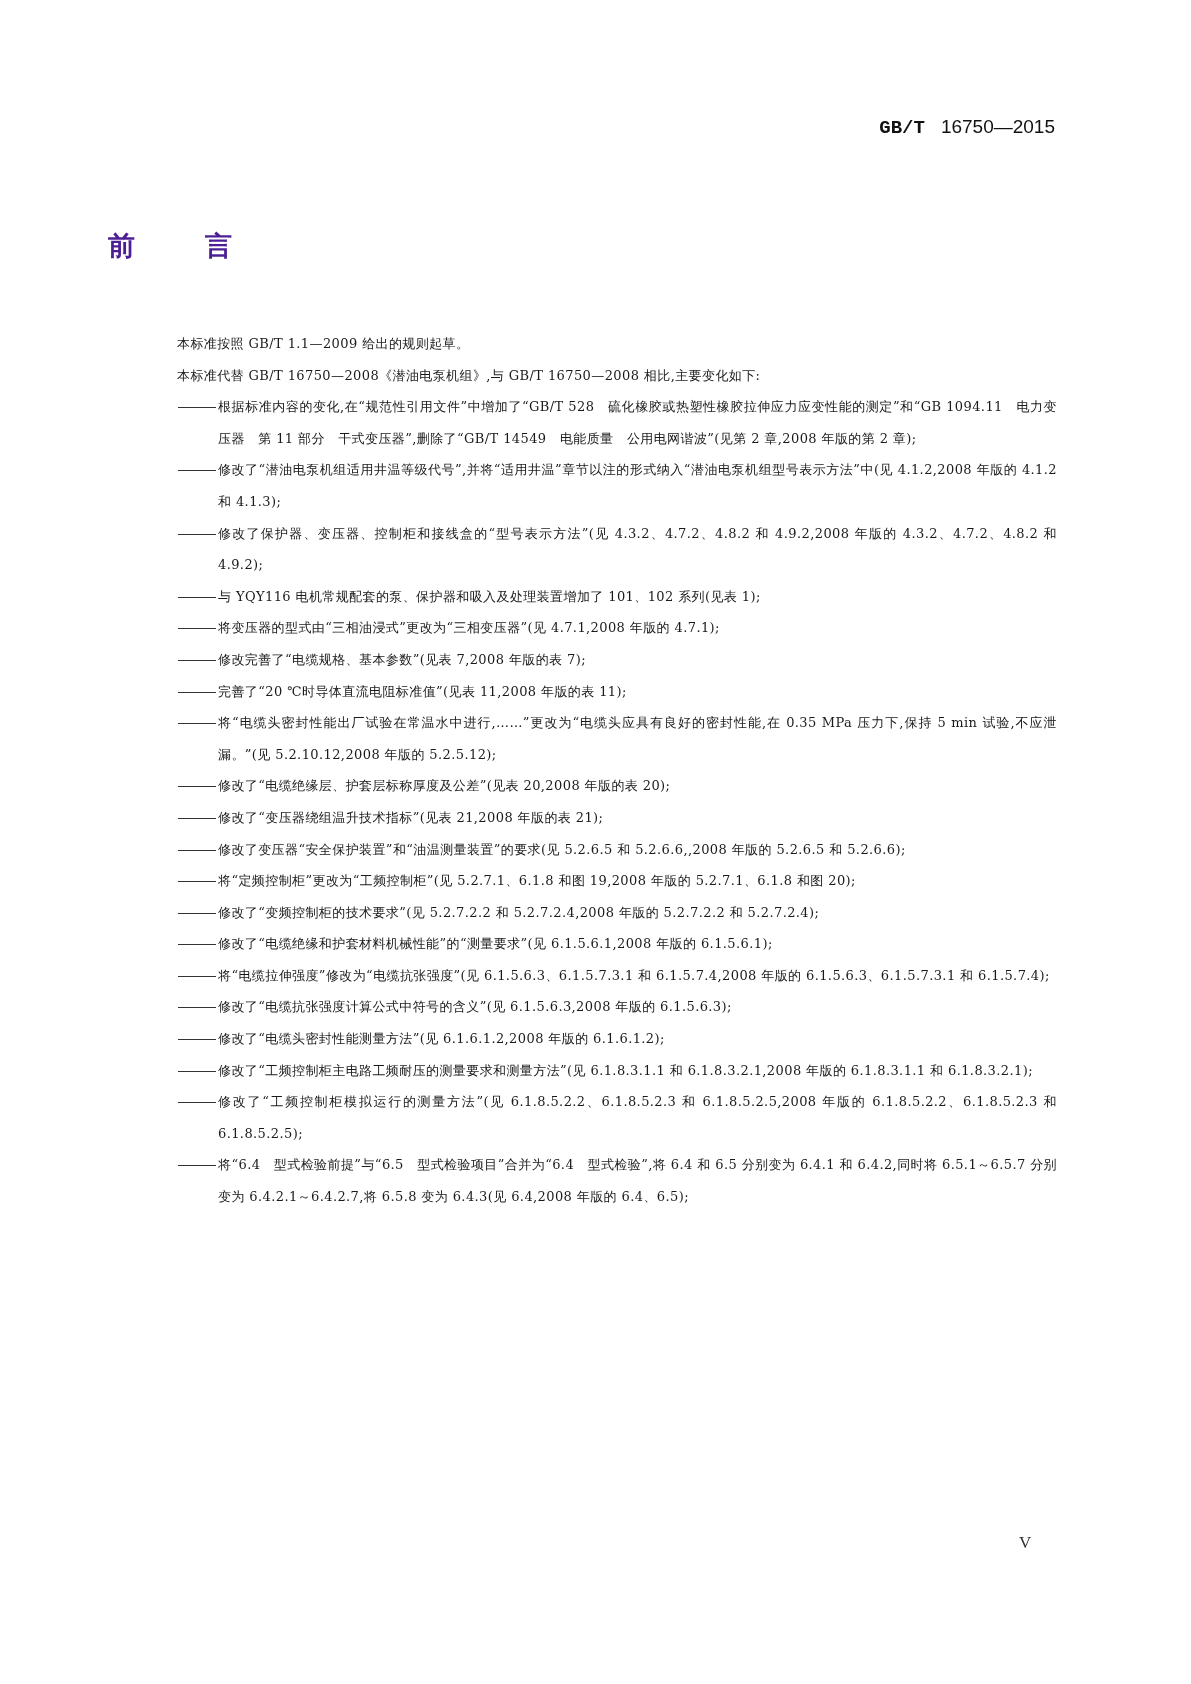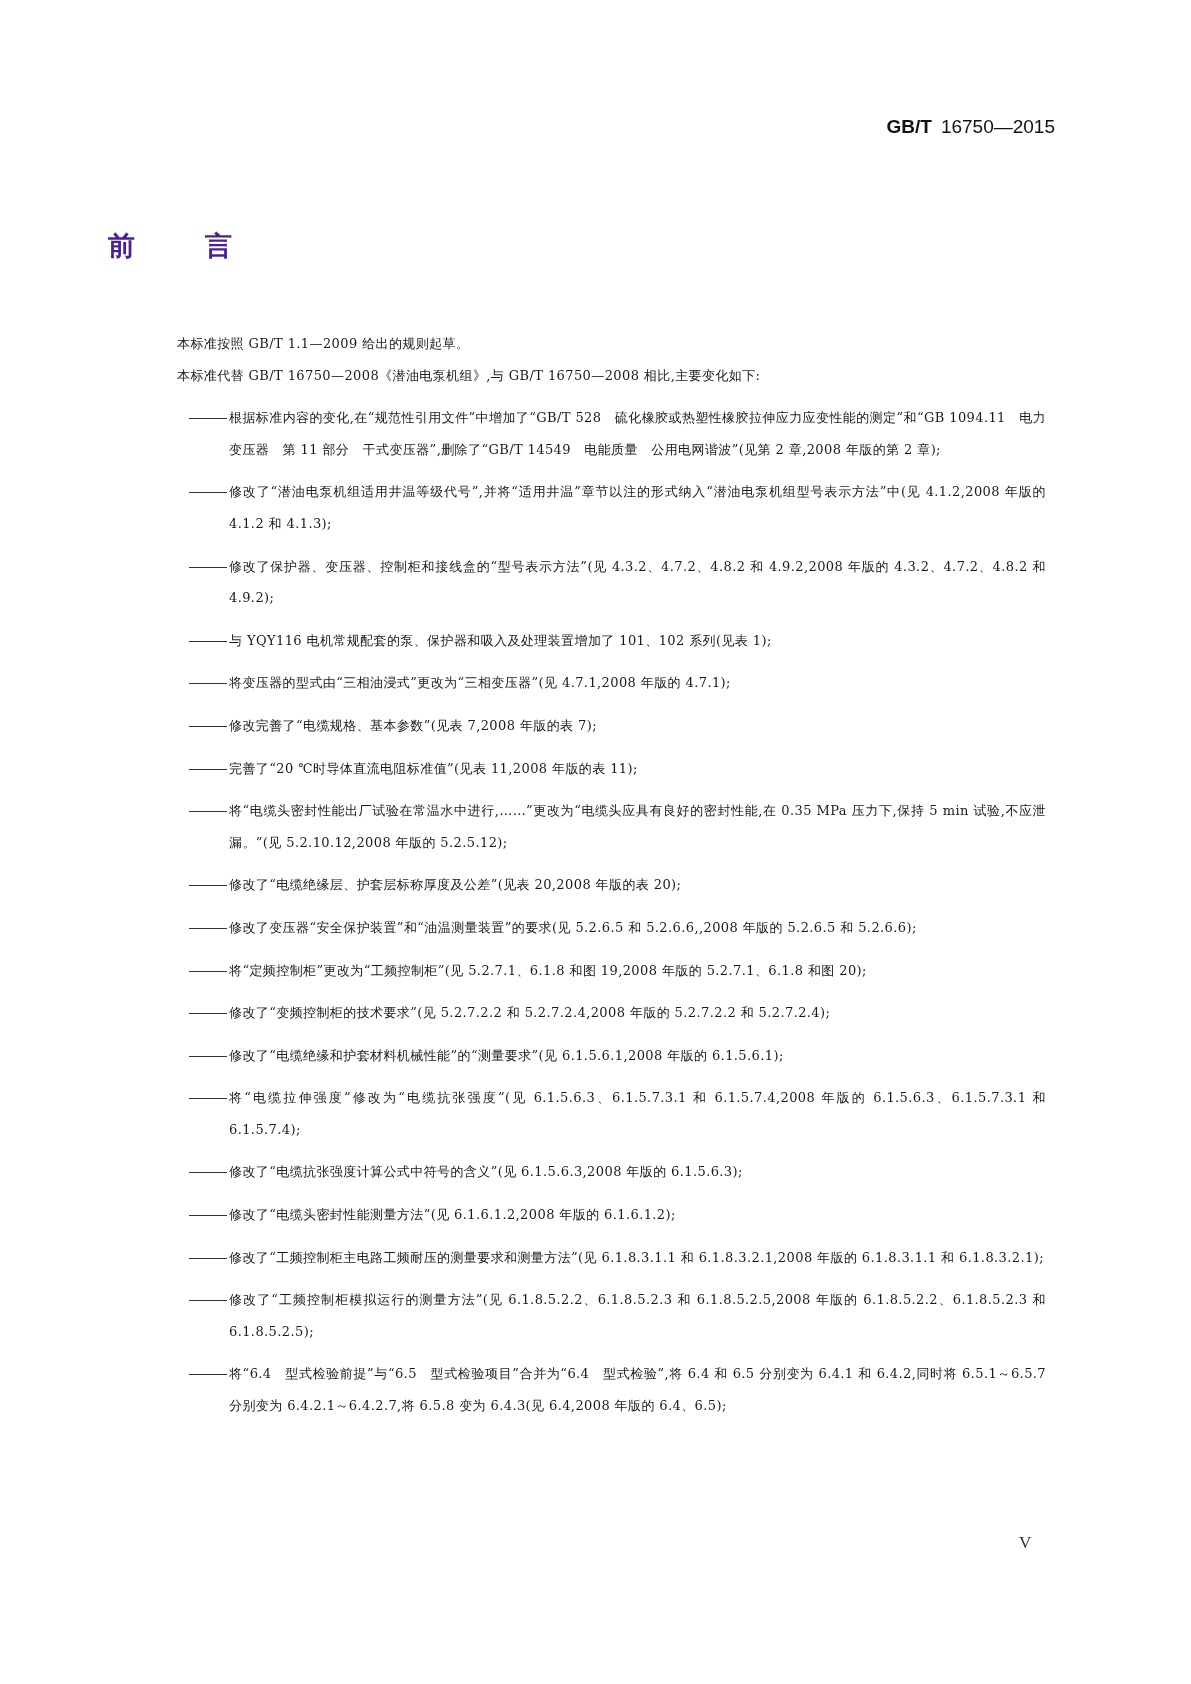--- a/index.html
+++ b/index.html
@@ -18,23 +18,23 @@
     .std-header {
       position: absolute;
       top: 116px;
       right: 136px;
       font-family: "Liberation Sans", "DejaVu Sans", sans-serif;
       font-size: 19px;
       color: #111;
       white-space: nowrap;
     }
     .std-header .gb {
-      font-family: Liberation Sans, sans-serif;
+      font-family: Liberation Mono, monospace;
       font-weight: bold;
-      margin-right: 9px;
+      margin-right: 16px;
     }
     .title {
       position: absolute;
       top: 228px;
       left: 0;
       width: 1191px;
       text-align: left;
       font-family: "DejaVu Sans", sans-serif;
       font-weight: bold;
       font-size: 27px;
@@ -52,21 +52,21 @@
       line-height: 31.6px;
       letter-spacing: 0.4px;
       text-align: justify;
     }
     .para {
       margin: 0;
     }
     .item {
       position: relative;
       padding-left: 41px;
-      margin: 11px;
+      margin: 0;
       text-align: justify;
     }
     .item .dash {
       position: absolute;
       left: 0;
       top: 0;
       width: 41px;
       height: 31.6px;
     }
     .item .dash::before {
@@ -102,21 +102,21 @@
   <div>
     <div class="item"><span class="dash"></span><span>根据标准内容的变化,在“规范性引用文件”中增加了“GB/T 528　硫化橡胶或热塑性橡胶拉伸应力应变性能的测定”和“GB 1094.11　电力变压器　第 11 部分　干式变压器”,删除了“GB/T 14549　电能质量　公用电网谐波”(见第 2 章,2008 年版的第 2 章);</span></div>
     <div class="item"><span class="dash"></span><span>修改了“潜油电泵机组适用井温等级代号”,并将“适用井温”章节以注的形式纳入“潜油电泵机组型号表示方法”中(见 4.1.2,2008 年版的 4.1.2 和 4.1.3);</span></div>
     <div class="item"><span class="dash"></span><span>修改了保护器、变压器、控制柜和接线盒的“型号表示方法”(见 4.3.2、4.7.2、4.8.2 和 4.9.2,2008 年版的 4.3.2、4.7.2、4.8.2 和 4.9.2);</span></div>
     <div class="item"><span class="dash"></span><span>与 YQY116 电机常规配套的泵、保护器和吸入及处理装置增加了 101、102 系列(见表 1);</span></div>
     <div class="item"><span class="dash"></span><span>将变压器的型式由“三相油浸式”更改为“三相变压器”(见 4.7.1,2008 年版的 4.7.1);</span></div>
     <div class="item"><span class="dash"></span><span>修改完善了“电缆规格、基本参数”(见表 7,2008 年版的表 7);</span></div>
     <div class="item"><span class="dash"></span><span>完善了“20 ℃时导体直流电阻标准值”(见表 11,2008 年版的表 11);</span></div>
     <div class="item"><span class="dash"></span><span>将“电缆头密封性能出厂试验在常温水中进行,……”更改为“电缆头应具有良好的密封性能,在 0.35 MPa 压力下,保持 5 min 试验,不应泄漏。”(见 5.2.10.12,2008 年版的 5.2.5.12);</span></div>
     <div class="item"><span class="dash"></span><span>修改了“电缆绝缘层、护套层标称厚度及公差”(见表 20,2008 年版的表 20);</span></div>
-    <div class="item"><span class="dash"></span></div>
+    <div class="item"><span class="dash"></span><span>修改了“变压器绕组温升技术指标”(见表 21,2008 年版的表 21);</span></div>
     <div class="item"><span class="dash"></span><span>修改了变压器“安全保护装置”和“油温测量装置”的要求(见 5.2.6.5 和 5.2.6.6,,2008 年版的 5.2.6.5 和 5.2.6.6);</span></div>
     <div class="item"><span class="dash"></span><span>将“定频控制柜”更改为“工频控制柜”(见 5.2.7.1、6.1.8 和图 19,2008 年版的 5.2.7.1、6.1.8 和图 20);</span></div>
     <div class="item"><span class="dash"></span><span>修改了“变频控制柜的技术要求”(见 5.2.7.2.2 和 5.2.7.2.4,2008 年版的 5.2.7.2.2 和 5.2.7.2.4);</span></div>
     <div class="item"><span class="dash"></span><span>修改了“电缆绝缘和护套材料机械性能”的“测量要求”(见 6.1.5.6.1,2008 年版的 6.1.5.6.1);</span></div>
     <div class="item"><span class="dash"></span><span>将“电缆拉伸强度”修改为“电缆抗张强度”(见 6.1.5.6.3、6.1.5.7.3.1 和 6.1.5.7.4,2008 年版的 6.1.5.6.3、6.1.5.7.3.1 和 6.1.5.7.4);</span></div>
     <div class="item"><span class="dash"></span><span>修改了“电缆抗张强度计算公式中符号的含义”(见 6.1.5.6.3,2008 年版的 6.1.5.6.3);</span></div>
     <div class="item"><span class="dash"></span><span>修改了“电缆头密封性能测量方法”(见 6.1.6.1.2,2008 年版的 6.1.6.1.2);</span></div>
     <div class="item"><span class="dash"></span><span>修改了“工频控制柜主电路工频耐压的测量要求和测量方法”(见 6.1.8.3.1.1 和 6.1.8.3.2.1,2008 年版的 6.1.8.3.1.1 和 6.1.8.3.2.1);</span></div>
     <div class="item"><span class="dash"></span><span>修改了“工频控制柜模拟运行的测量方法”(见 6.1.8.5.2.2、6.1.8.5.2.3 和 6.1.8.5.2.5,2008 年版的 6.1.8.5.2.2、6.1.8.5.2.3 和 6.1.8.5.2.5);</span></div>
     <div class="item"><span class="dash"></span><span>将“6.4　型式检验前提”与“6.5　型式检验项目”合并为“6.4　型式检验”,将 6.4 和 6.5 分别变为 6.4.1 和 6.4.2,同时将 6.5.1～6.5.7 分别变为 6.4.2.1～6.4.2.7,将 6.5.8 变为 6.4.3(见 6.4,2008 年版的 6.4、6.5);</span></div>

